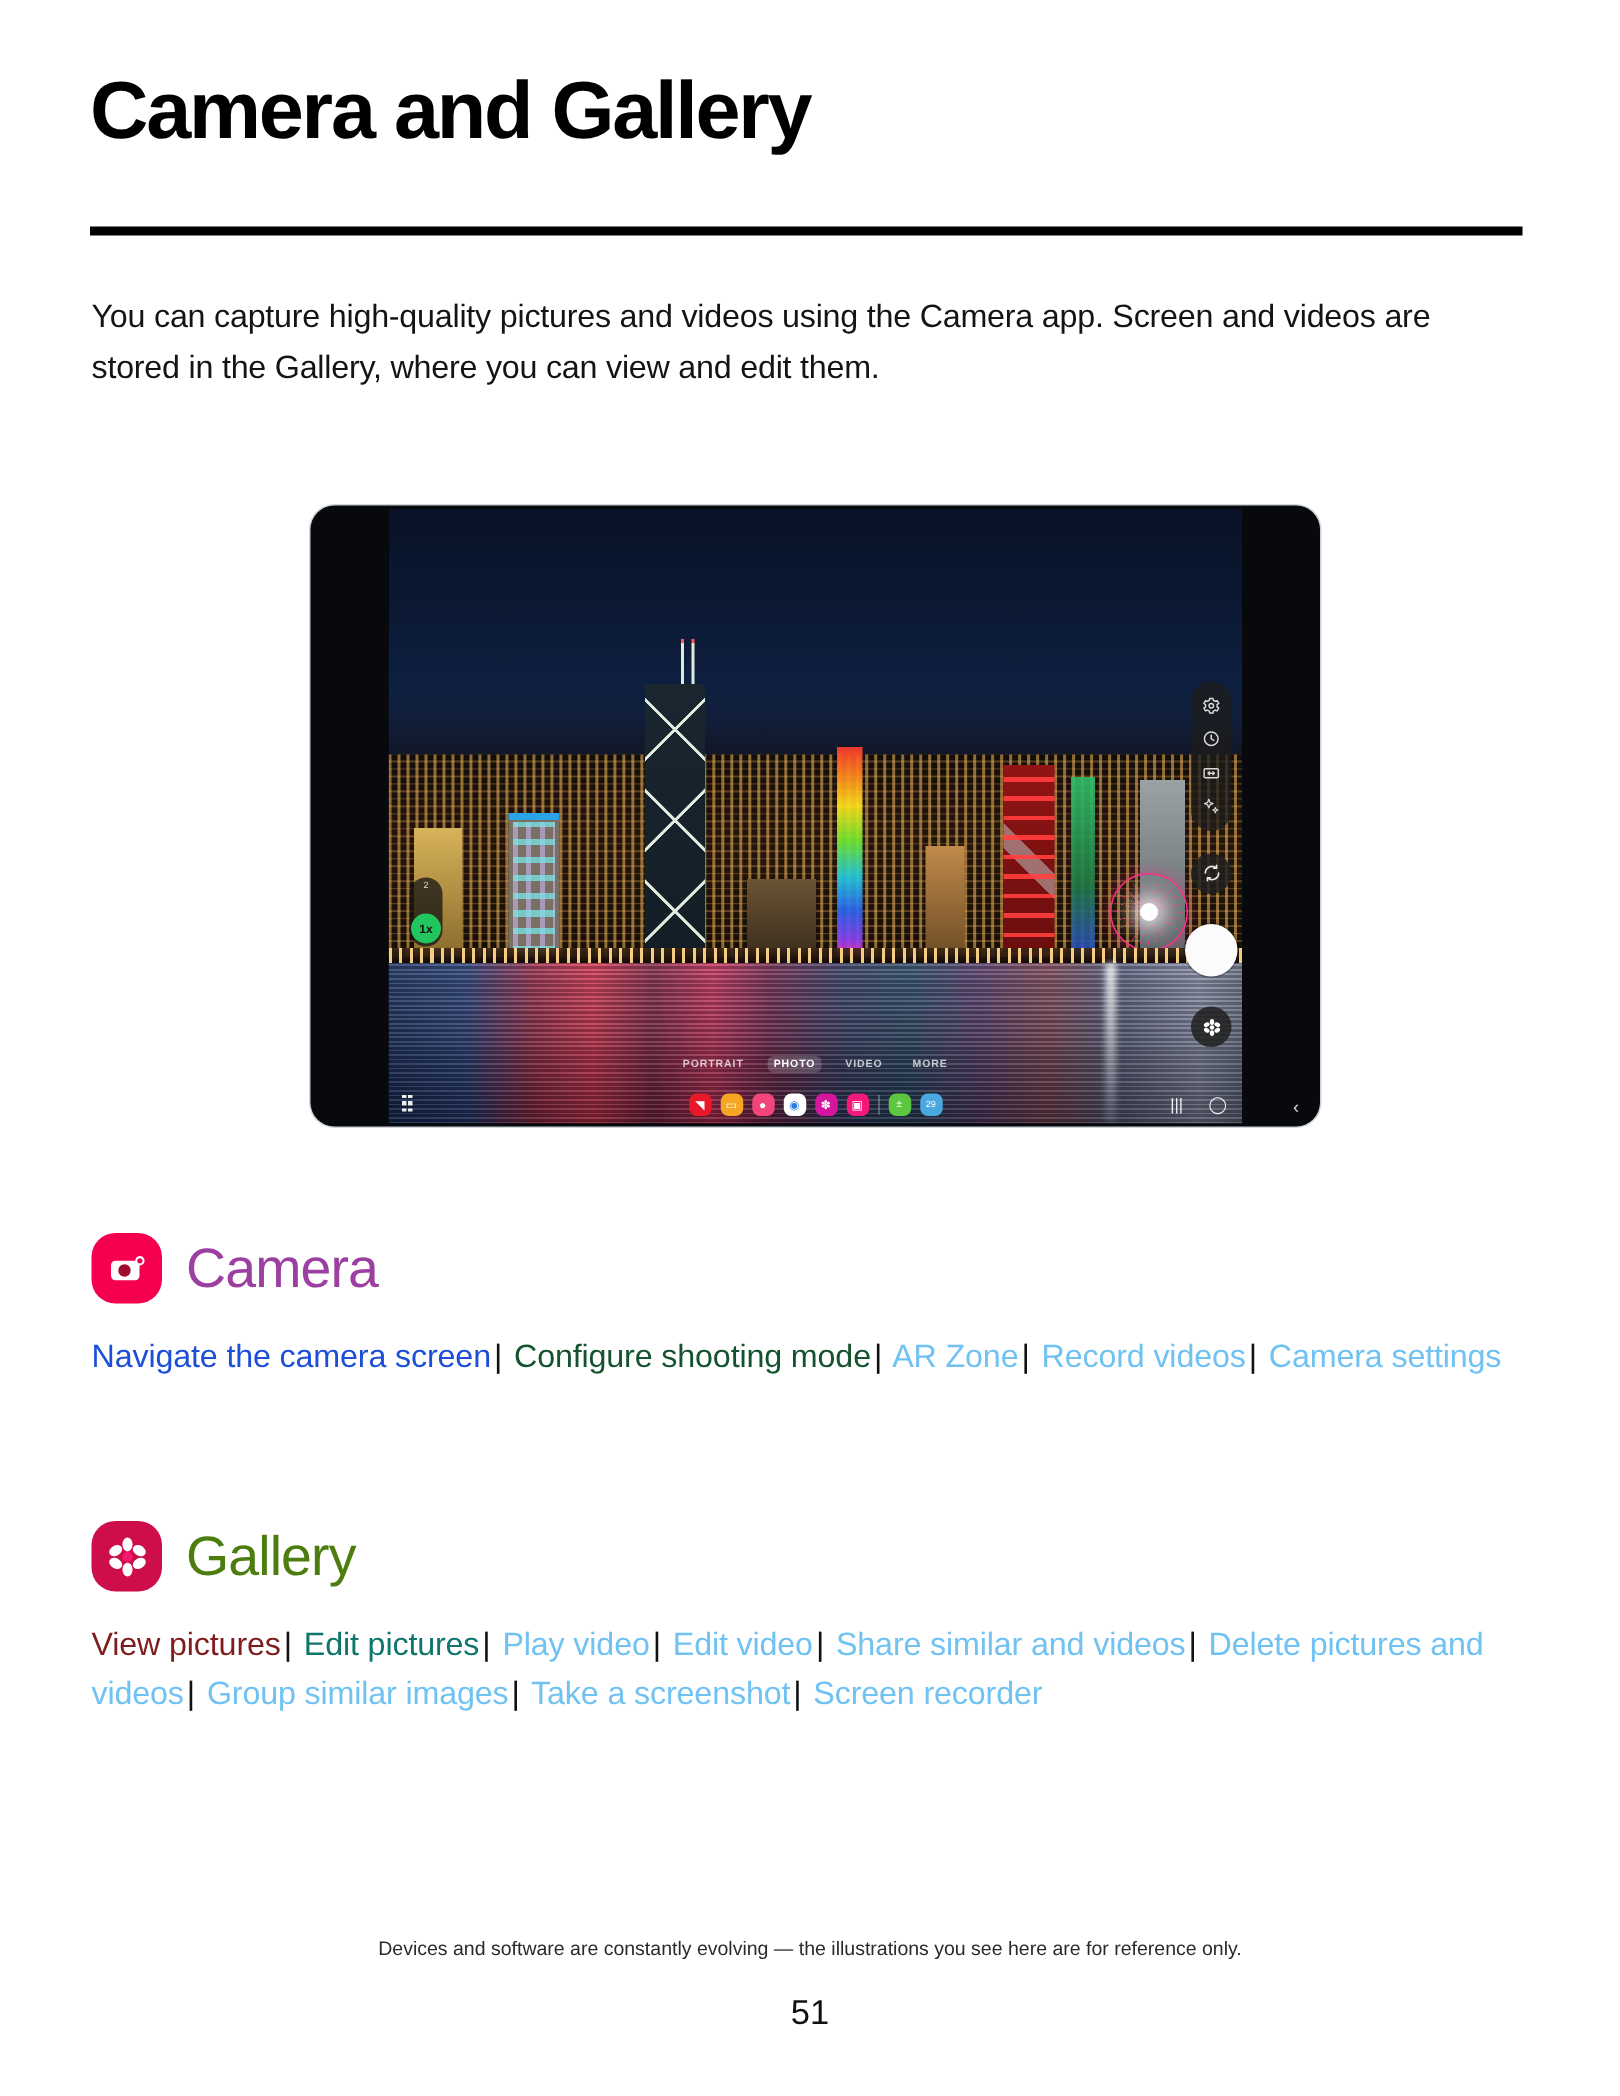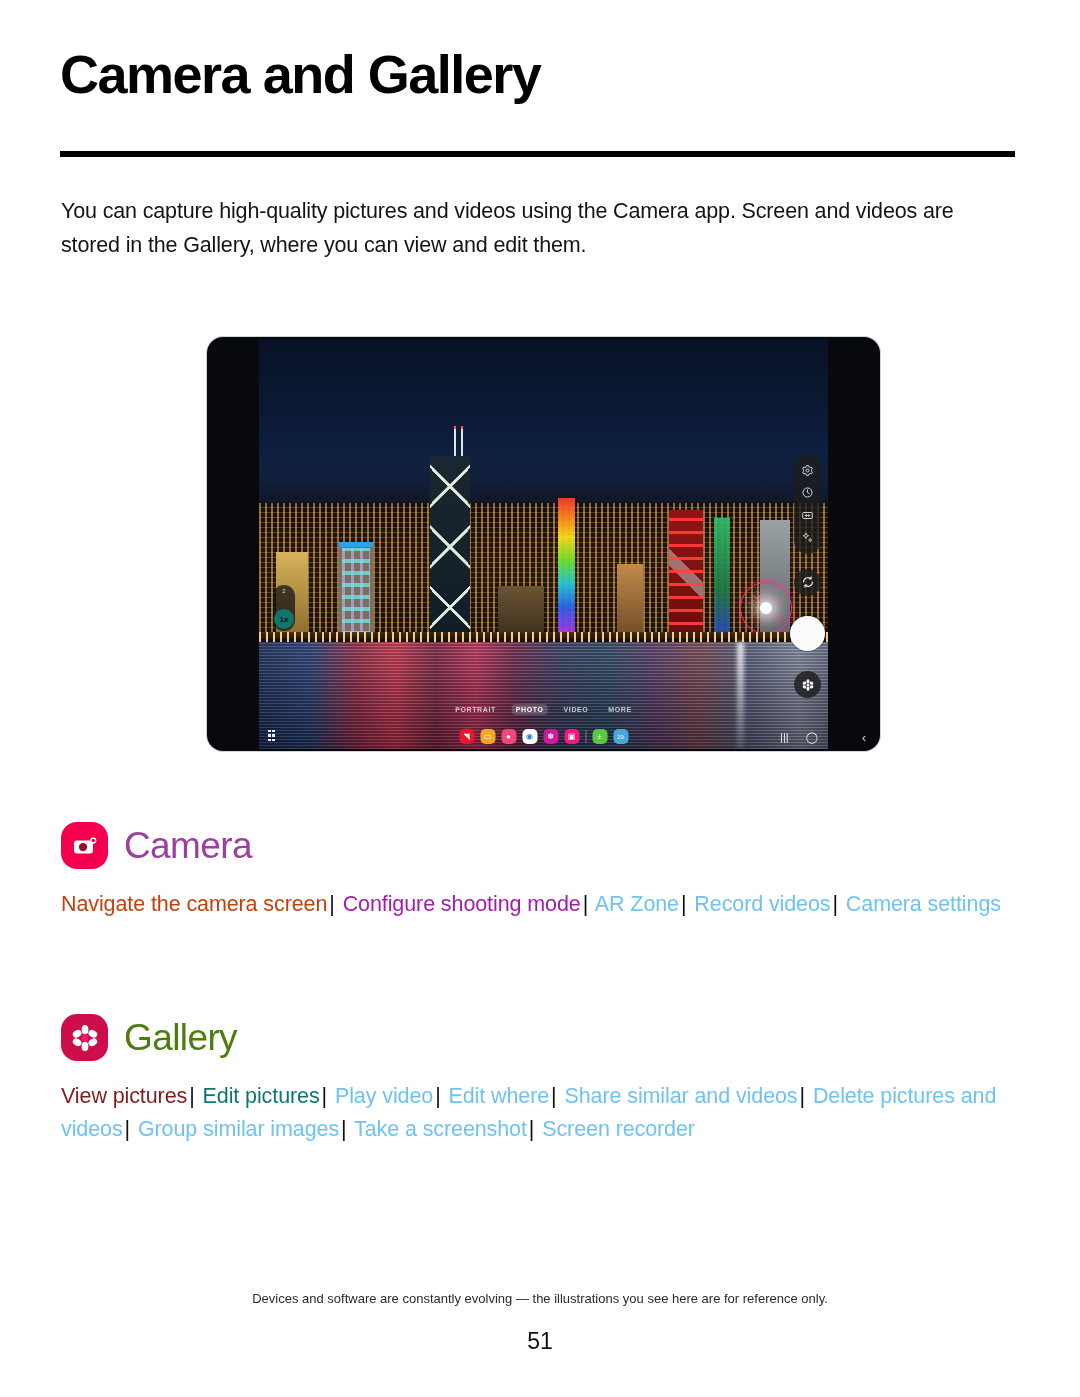--- a/index.html
+++ b/index.html
@@ -201,21 +201,21 @@
     position: absolute; left: 14px; top: 60%;
     width: 22px; height: 46px; border-radius: 12px;
     background: rgba(20,20,20,.75);
     display: flex; flex-direction: column; align-items: center; justify-content: flex-start;
     padding-top: 3px;
   }
   .zoom-pill .z2 { color: #ddd; font-size: 6px; }
   .zoom-pill .z1 {
     position: absolute; bottom: 2px; left: 1px;
     width: 20px; height: 20px; border-radius: 50%;
-    background: #0f766e; color: #111; font-size: 8px; font-weight: 700;
+    background: #22c55e; color: #111; font-size: 8px; font-weight: 700;
     display: flex; align-items: center; justify-content: center;
   }
   .right-rail {
     position: absolute; right: 7px; top: 28%;
     width: 27px; height: 100px; border-radius: 14px;
     background: rgba(28,28,28,.78);
     display: flex; flex-direction: column; align-items: center;
     justify-content: space-around; padding: 5px 0;
   }
   .rail-ic { width: 13px; height: 13px; opacity: .92; }
@@ -431,22 +431,22 @@
         <svg width="30" height="30" viewBox="0 0 24 24">
           <rect x="3.2" y="7.6" width="15.2" height="10.4" rx="2.4" fill="#ffffff"></rect>
           <circle cx="10.4" cy="12.8" r="3.3" fill="#9E0C2E"></circle>
           <circle cx="18.6" cy="7.6" r="2.5" fill="#ffffff"></circle>
           <circle cx="18.6" cy="7.6" r="1.4" fill="#F5004F"></circle>
         </svg>
       </span>
       <span class="app-name" style="color:#9B3FA0">Camera</span>
     </div>
     <div class="links">
-      <a href="#" style="color:#c2410c">Navigate the camera screen</a><span class="sep">|</span>
-      <a href="#" style="color:#a21caf">Configure shooting mode</a><span class="sep">|</span>
+      <a href="#" style="color:#1d4ed8">Navigate the camera screen</a><span class="sep">|</span>
+      <a href="#" style="color:#14532d">Configure shooting mode</a><span class="sep">|</span>
       <a href="#" style="color:#6FC2F2">AR Zone</a><span class="sep">|</span>
       <a href="#" style="color:#6FC2F2">Record videos</a><span class="sep">|</span>
       <a href="#" style="color:#6FC2F2">Camera settings</a>
     </div>
   </div>
 
   <div class="app-section" style="top:1014px">
     <div class="app-head">
       <span class="app-icon" style="background:#CE0E4B">
         <svg width="30" height="30" viewBox="0 0 24 24">
@@ -460,21 +460,21 @@
           </g>
           <circle cx="12" cy="12" r="2.7" fill="#F5186E"></circle>
         </svg>
       </span>
       <span class="app-name" style="color:#4d7c0f">Gallery</span>
     </div>
     <div class="links">
       <a href="#" style="color:#7f1d1d">View pictures</a><span class="sep">|</span>
       <a href="#" style="color:#0f766e">Edit pictures</a><span class="sep">|</span>
       <a href="#" style="color:#6FC2F2">Play video</a><span class="sep">|</span>
-      <a href="#" style="color:#6FC2F2">Edit where</a><span class="sep">|</span>
+      <a href="#" style="color:#6FC2F2">Edit video</a><span class="sep">|</span>
       <a href="#" style="color:#6FC2F2">Share similar and videos</a><span class="sep">|</span>
       <a href="#" style="color:#6FC2F2">Delete pictures and videos</a><span class="sep">|</span>
       <a href="#" style="color:#6FC2F2">Group similar images</a><span class="sep">|</span>
       <a href="#" style="color:#6FC2F2">Take a screenshot</a><span class="sep">|</span>
       <a href="#" style="color:#6FC2F2">Screen recorder</a>
     </div>
   </div>
 
   <div class="footnote">Devices and software are constantly evolving — the illustrations you see here are for reference only.</div>
   <div class="pagenum">51</div>

